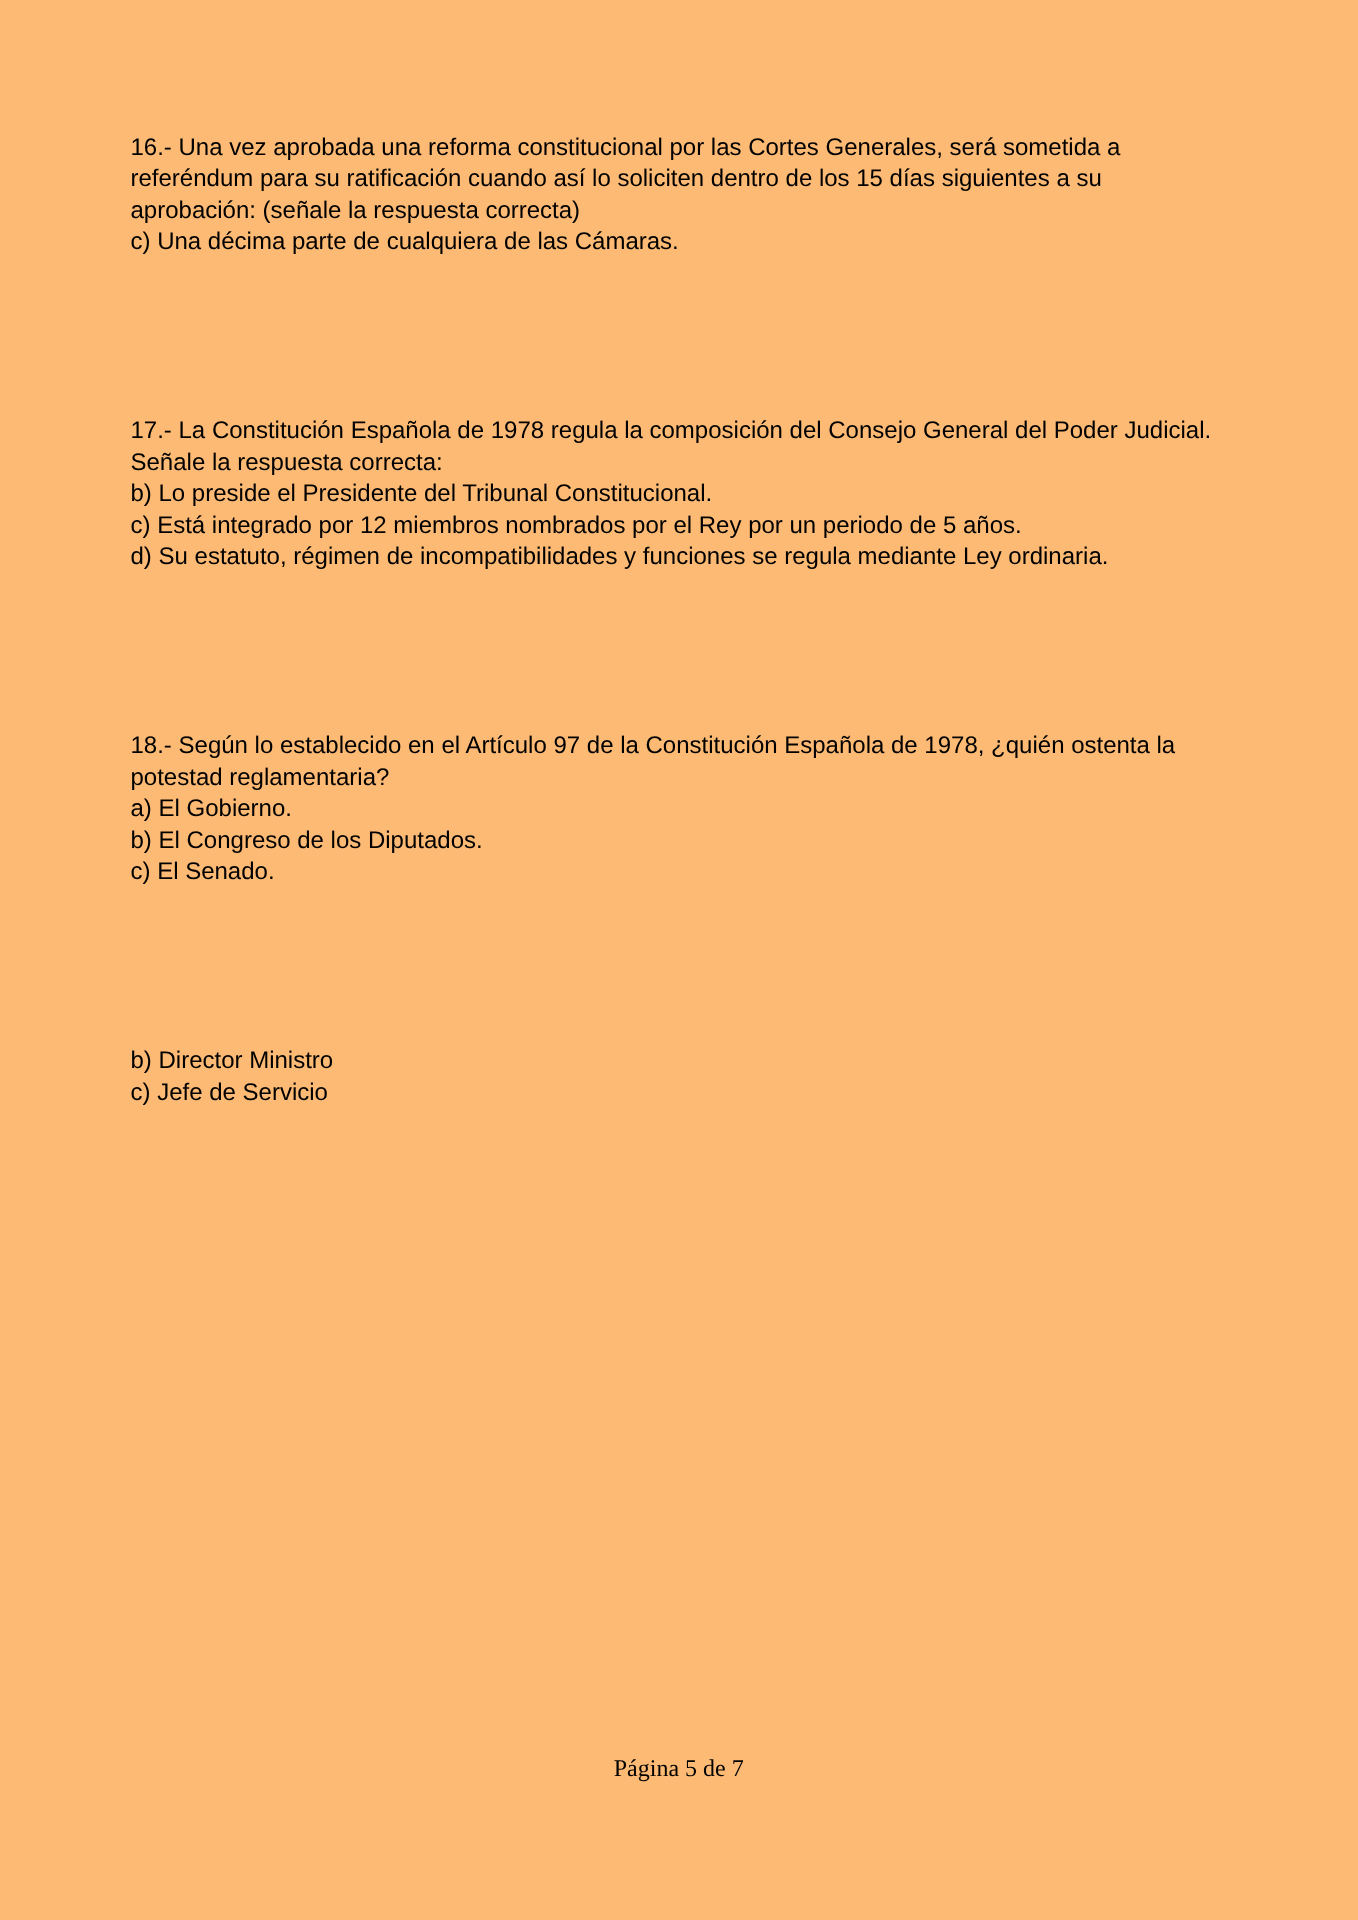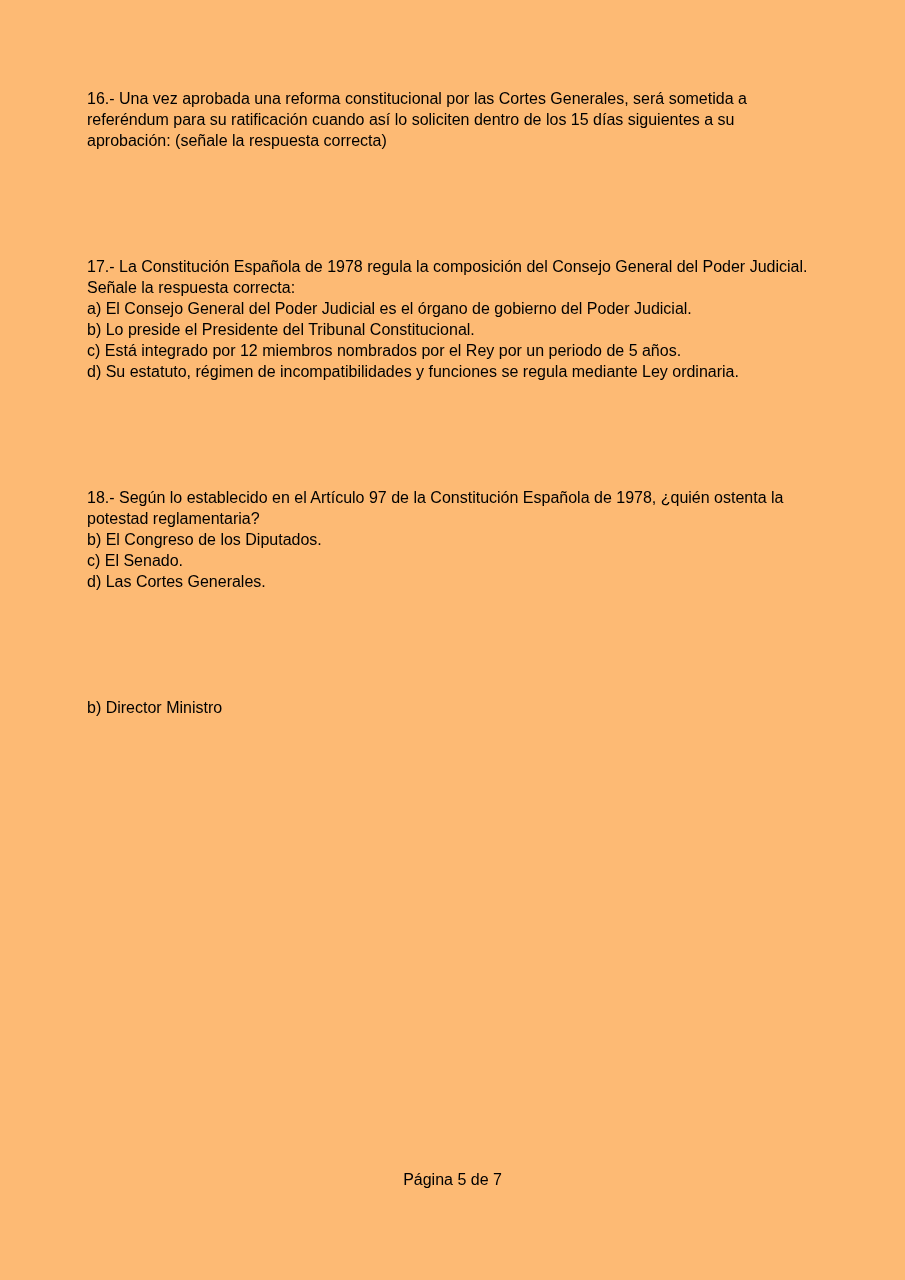--- a/index.html
+++ b/index.html
@@ -28,48 +28,49 @@
     margin: 0;
     padding: 0;
     white-space: pre-wrap;
   }
   .footer {
     position: absolute;
     left: 0;
     bottom: 90px;
     width: 100%;
     text-align: center;
-    font-family: Liberation Sans, sans-serif;
+    font-family: Liberation Serif, serif;
     font-size: 16px;
     color: #000000;
   }
 </style>
 </head>
 <body>
 
 <div class="page">
 
   <section class="question">
     <p>16.- Una vez aprobada una reforma constitucional por las Cortes Generales, será sometida a referéndum para su ratificación cuando así lo soliciten dentro de los 15 días siguientes a su aprobación: (señale la respuesta correcta)</p>
+    <p>c) Una décima parte de cualquiera de las Cámaras.</p>
   </section>
 
   <section class="question">
     <p>17.- La Constitución Española de 1978 regula la composición del Consejo General del Poder Judicial. Señale la respuesta correcta:</p>
-    <p>a) El Consejo General del Poder Judicial es el órgano de gobierno del Poder Judicial.</p>
     <p>b) Lo preside el Presidente del Tribunal Constitucional.</p>
     <p>c) Está integrado por 12 miembros nombrados por el Rey por un periodo de 5 años.</p>
     <p>d) Su estatuto, régimen de incompatibilidades y funciones se regula mediante Ley ordinaria.</p>
   </section>
 
   <section class="question">
     <p>18.- Según lo establecido en el Artículo 97 de la Constitución Española de 1978, ¿quién ostenta la potestad reglamentaria?</p>
+    <p>a) El Gobierno.</p>
     <p>b) El Congreso de los Diputados.</p>
     <p>c) El Senado.</p>
-    <p>d) Las Cortes Generales.</p>
   </section>
 
   <section class="question">
     <p>b) Director Ministro</p>
+    <p>c) Jefe de Servicio</p>
   </section>
 
   <div class="footer">Página 5 de 7</div>
 
 </div>
 
 </body></html>

